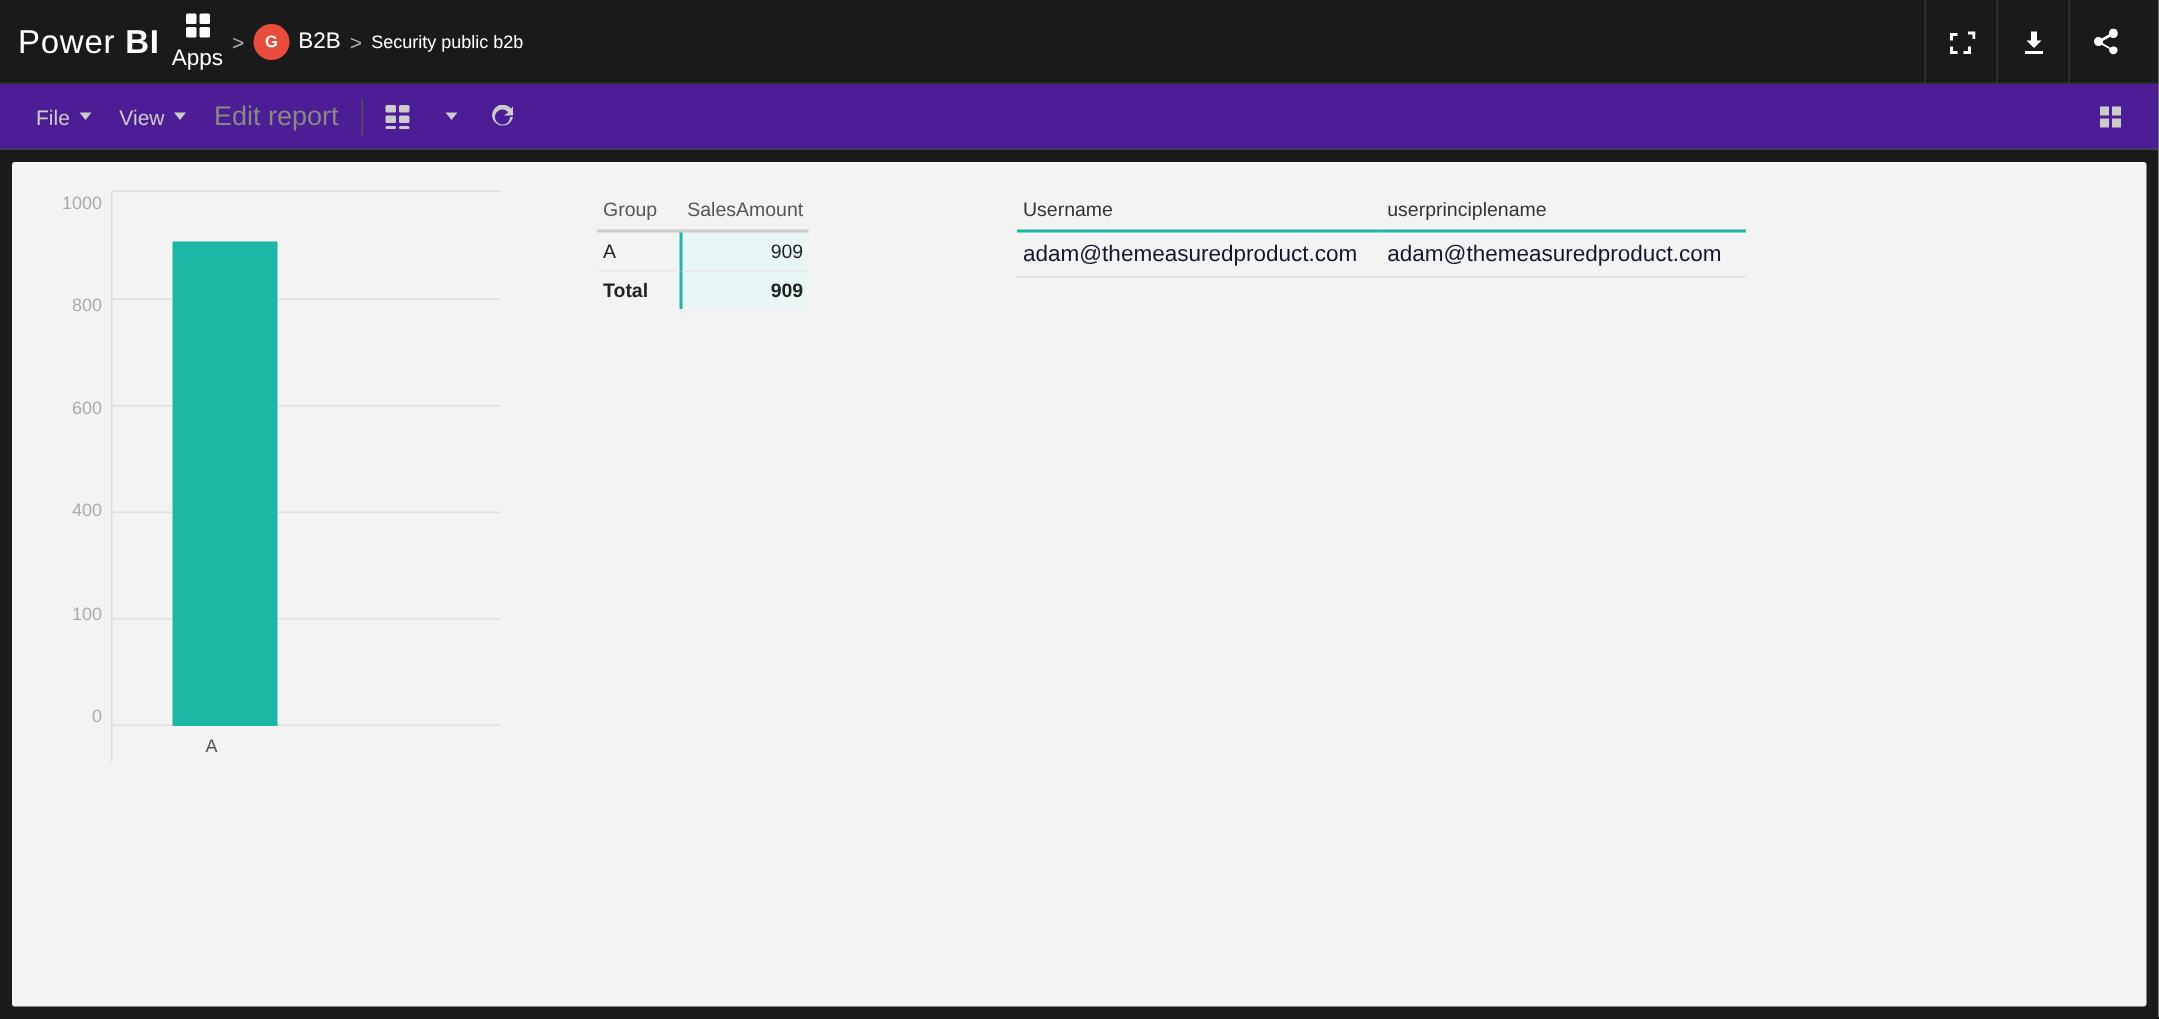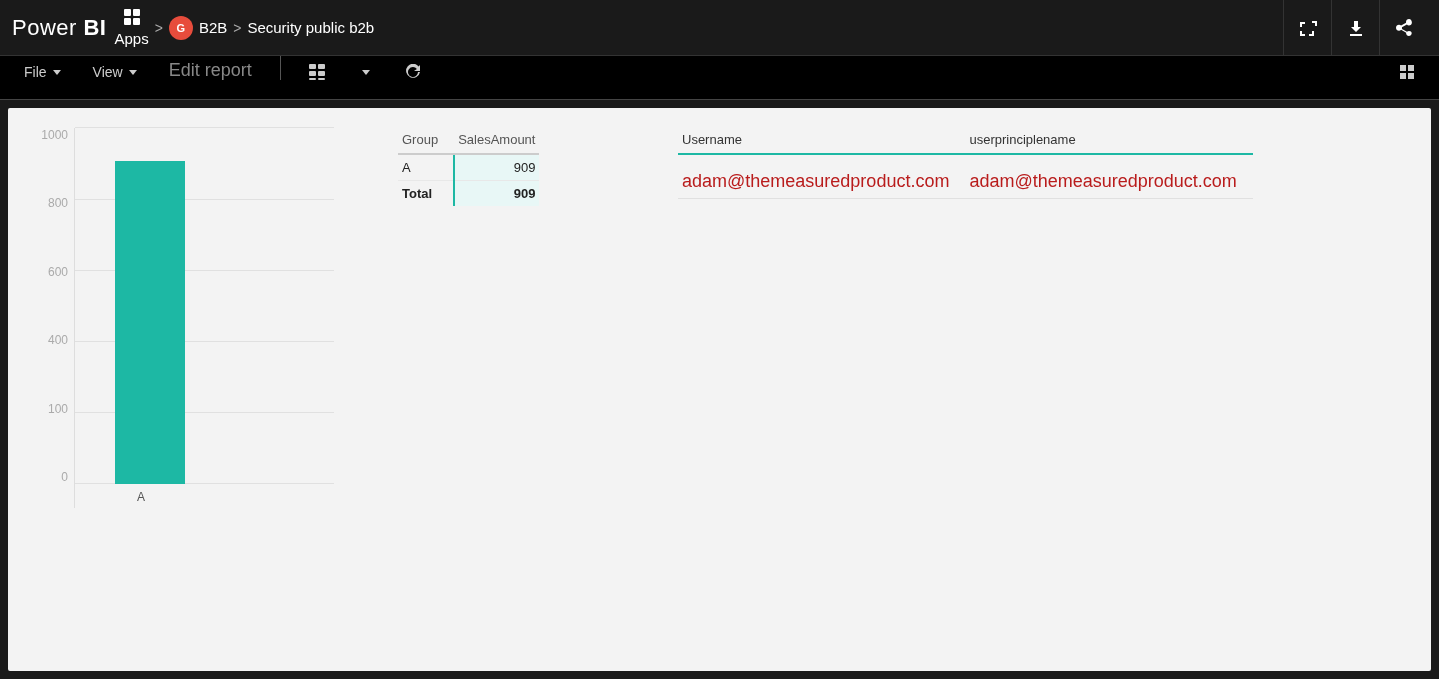--- a/index.html
+++ b/index.html
@@ -64,46 +64,46 @@
       background: #e74c3c;
       color: #fff;
       font-size: 11px;
       font-weight: 700;
       display: flex;
       align-items: center;
       justify-content: center;
     }
     .breadcrumb-item {
       color: #fff;
-      font-size: 15px;
+      font-size: 12px;
     }
     .top-bar-right {
       display: flex;
       align-items: center;
       gap: 0;
     }
     .top-bar-btn {
       width: 48px;
       height: 56px;
       display: flex;
       align-items: center;
       justify-content: center;
       cursor: pointer;
       border-left: 1px solid #333;
     }
     .top-bar-btn svg { fill: #fff; }
 
     
     .toolbar {
       display: flex;
-      align-items: flex-start;
-      background: #000000;
+      align-items: center;
+      background: #4c1d95;
       height: 44px;
       padding: 0 16px;
-      gap: 16px;
+      gap: 3px;
       border-bottom: 1px solid #444;
     }
     .toolbar-btn {
       display: flex;
       align-items: center;
       gap: 4px;
       color: #ccc;
       font-size: 14px;
       padding: 4px 8px;
       cursor: pointer;
@@ -266,24 +266,24 @@
       width: 100%;
     }
     .user-table th {
       color: #333;
       font-weight: 400;
       padding: 4px 16px 6px 4px;
       border-bottom: 2px solid #1db8a4;
       text-align: left;
     }
     .user-table td {
-      padding: 16px 16px 6px 4px;
+      padding: 6px 16px 6px 4px;
       border-bottom: 1px solid #e0e0e0;
-      color: #b91c1c;
-      font-size: 18px;
+      color: #0f172a;
+      font-size: 15px;
     }
 
     
     .apps-grid-icon {
       display: inline-flex;
     }
   </style>
 </head>
 <body>
 

